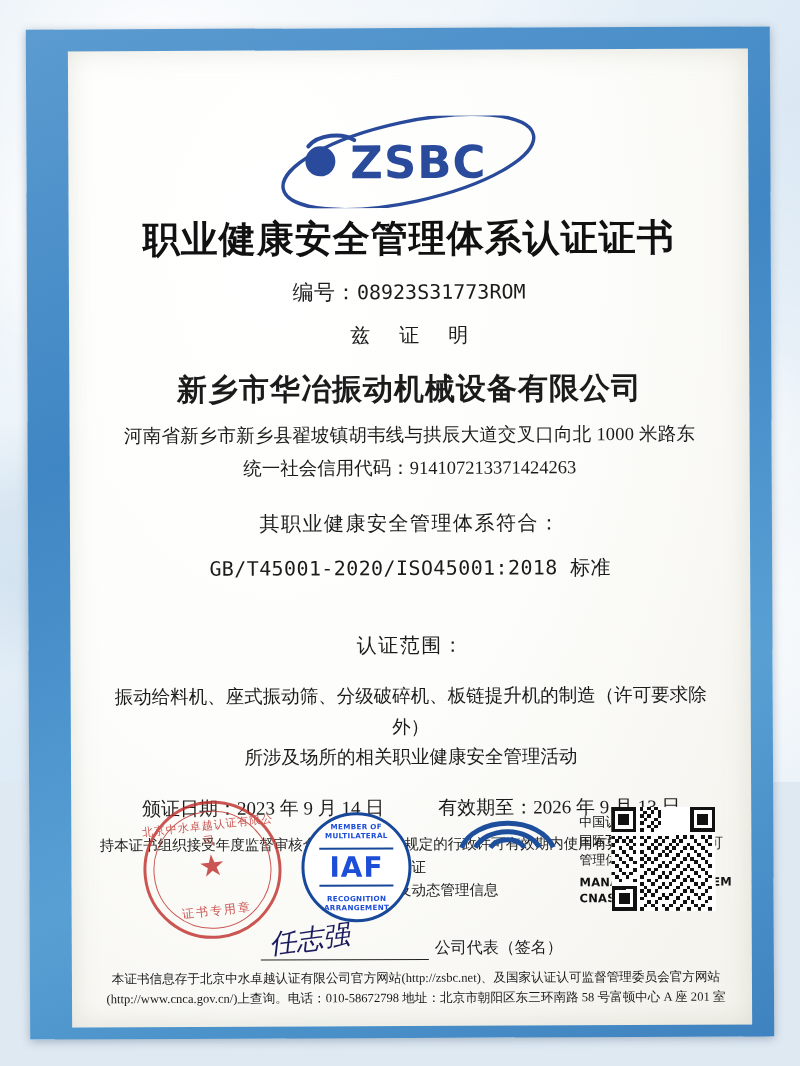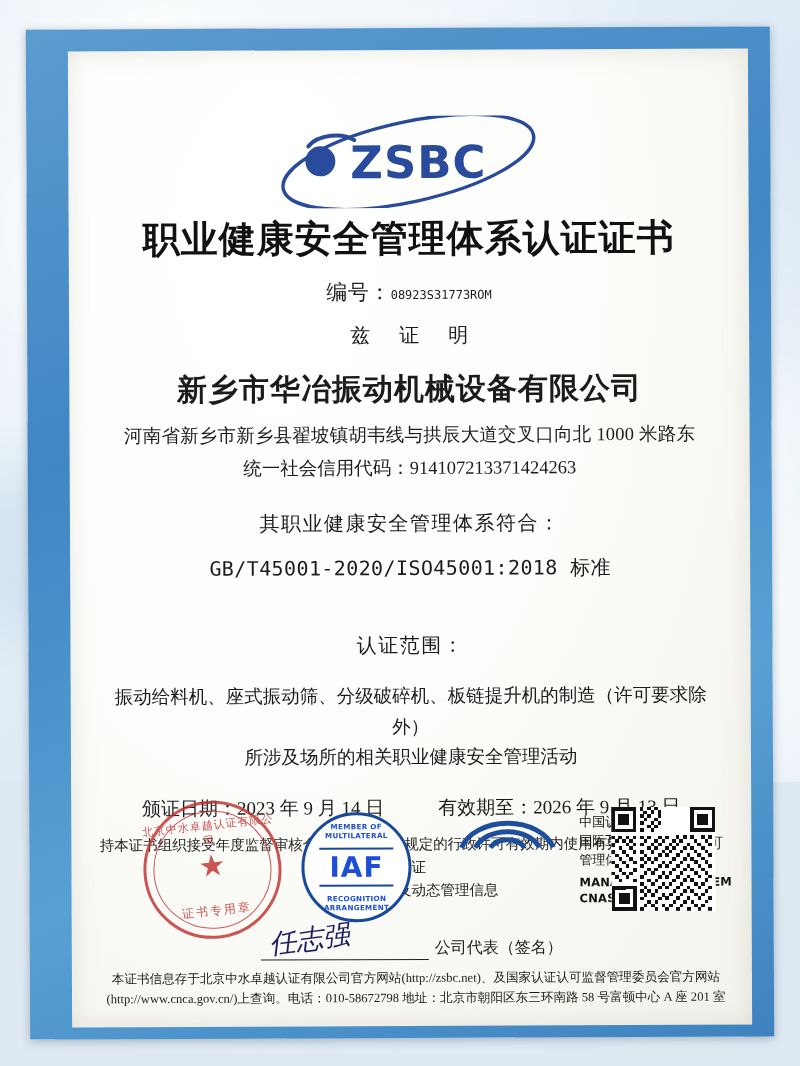--- a/index.html
+++ b/index.html
@@ -85,21 +85,21 @@
     font-size: 37px;
     letter-spacing: 1px;
     color: #111;
   }
   .cert-no {
     margin-top: 14px;
     font-size: 21px;
     letter-spacing: .5px;
     font-family: "Liberation Serif", serif;
   }
-  .cert-no .num { font-family: "DejaVu Sans Mono", monospace; font-size: 12px; letter-spacing: 0px; }
+  .cert-no .num { font-family: "DejaVu Sans Mono", monospace; font-size: 20px; letter-spacing: 0px; }
   .hereby {
     margin-top: 16px;
     font-size: 20px;
     letter-spacing: 12px;
     padding-left: 12px;
   }
   .company {
     margin-top: 20px;
     font-family: "DejaVu Sans", sans-serif;
     font-weight: bold;

